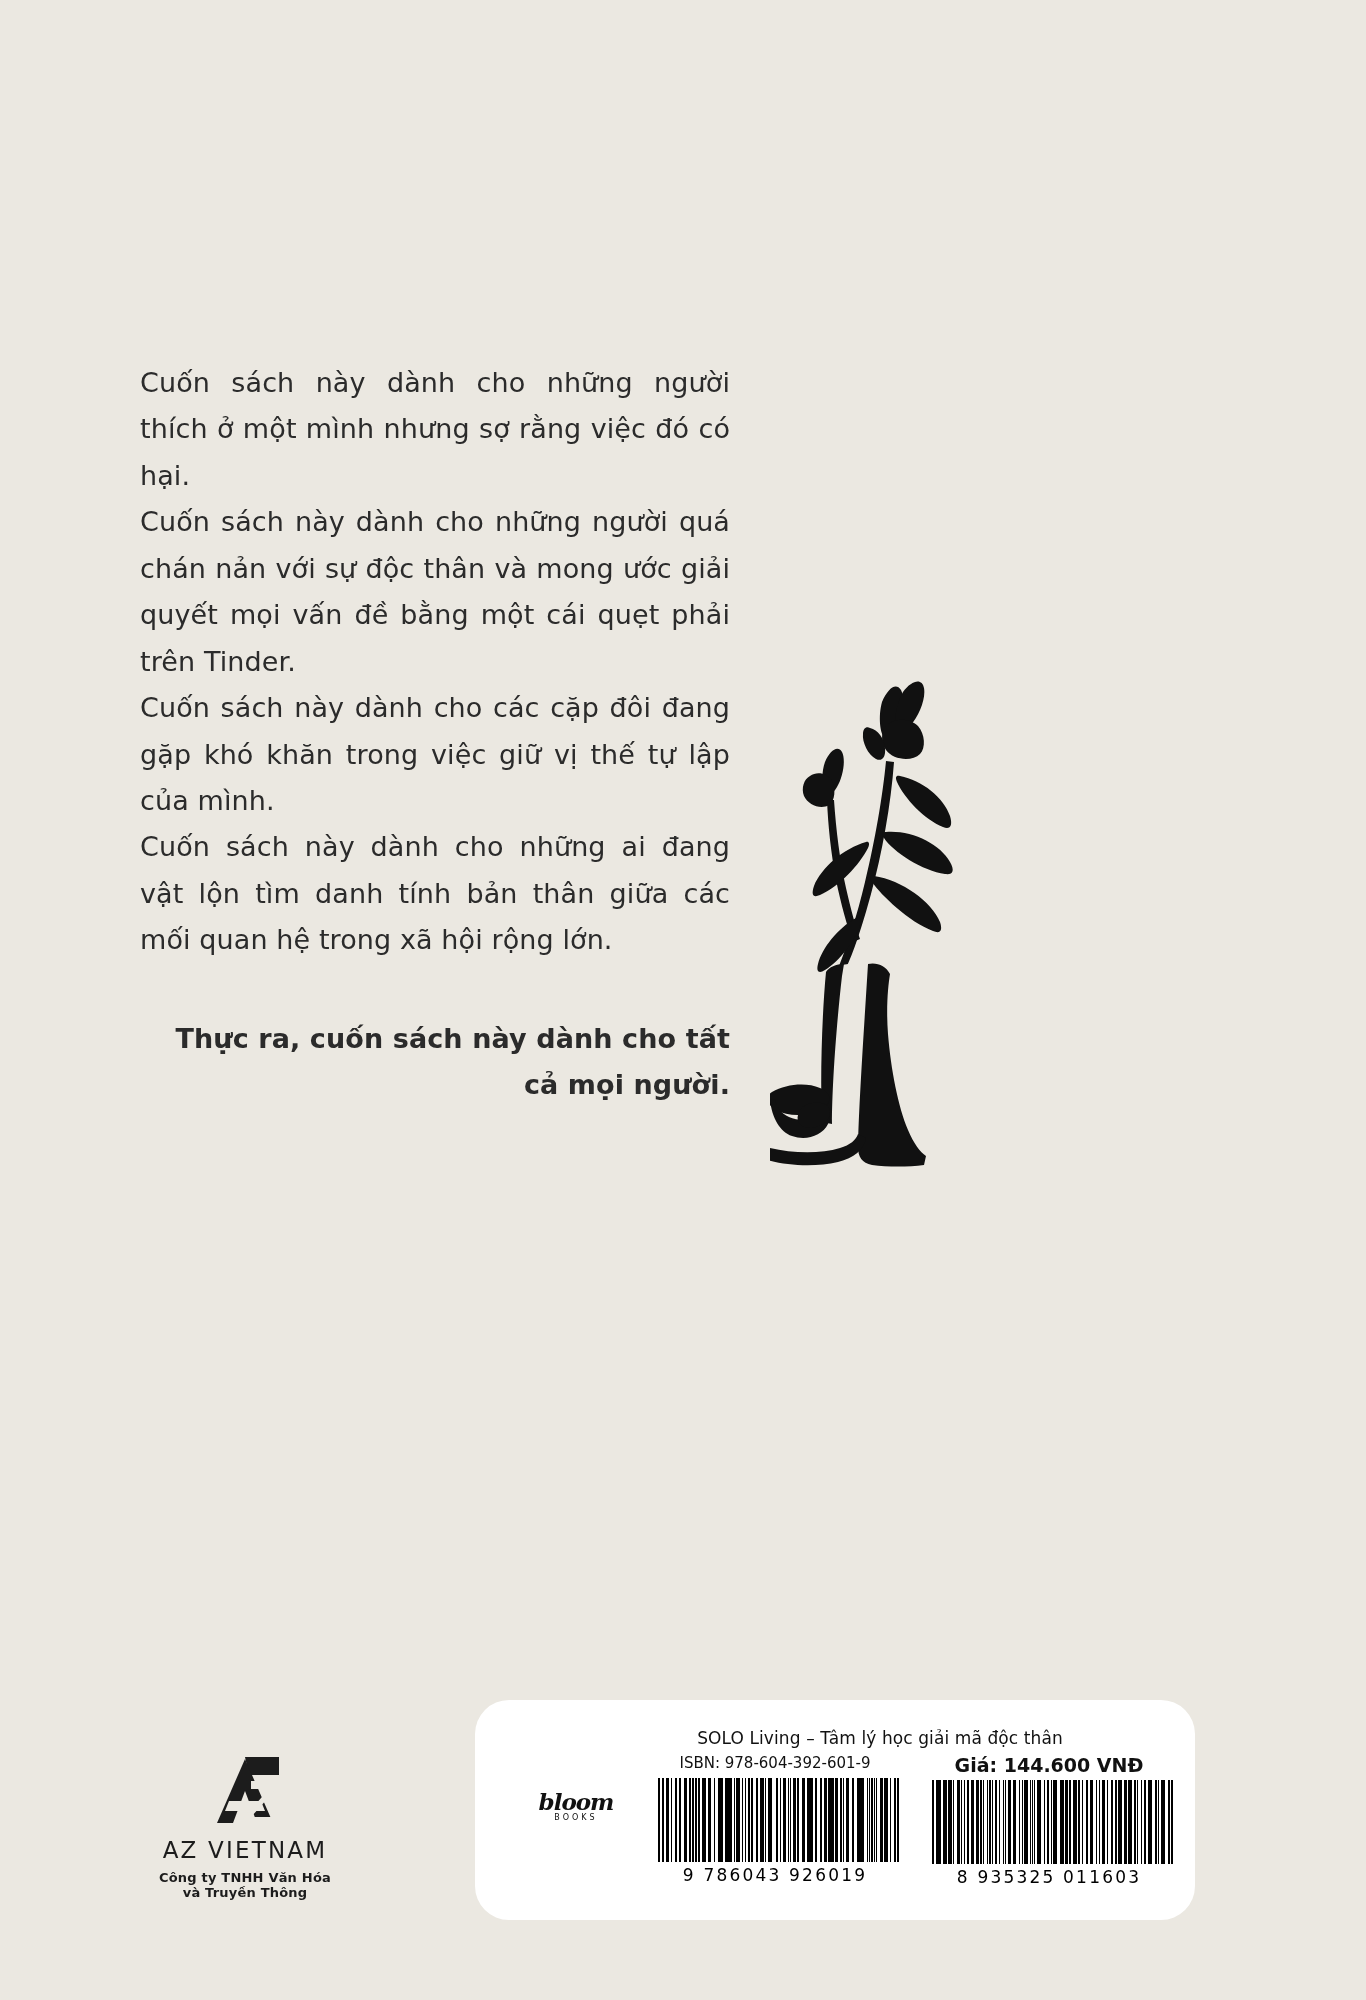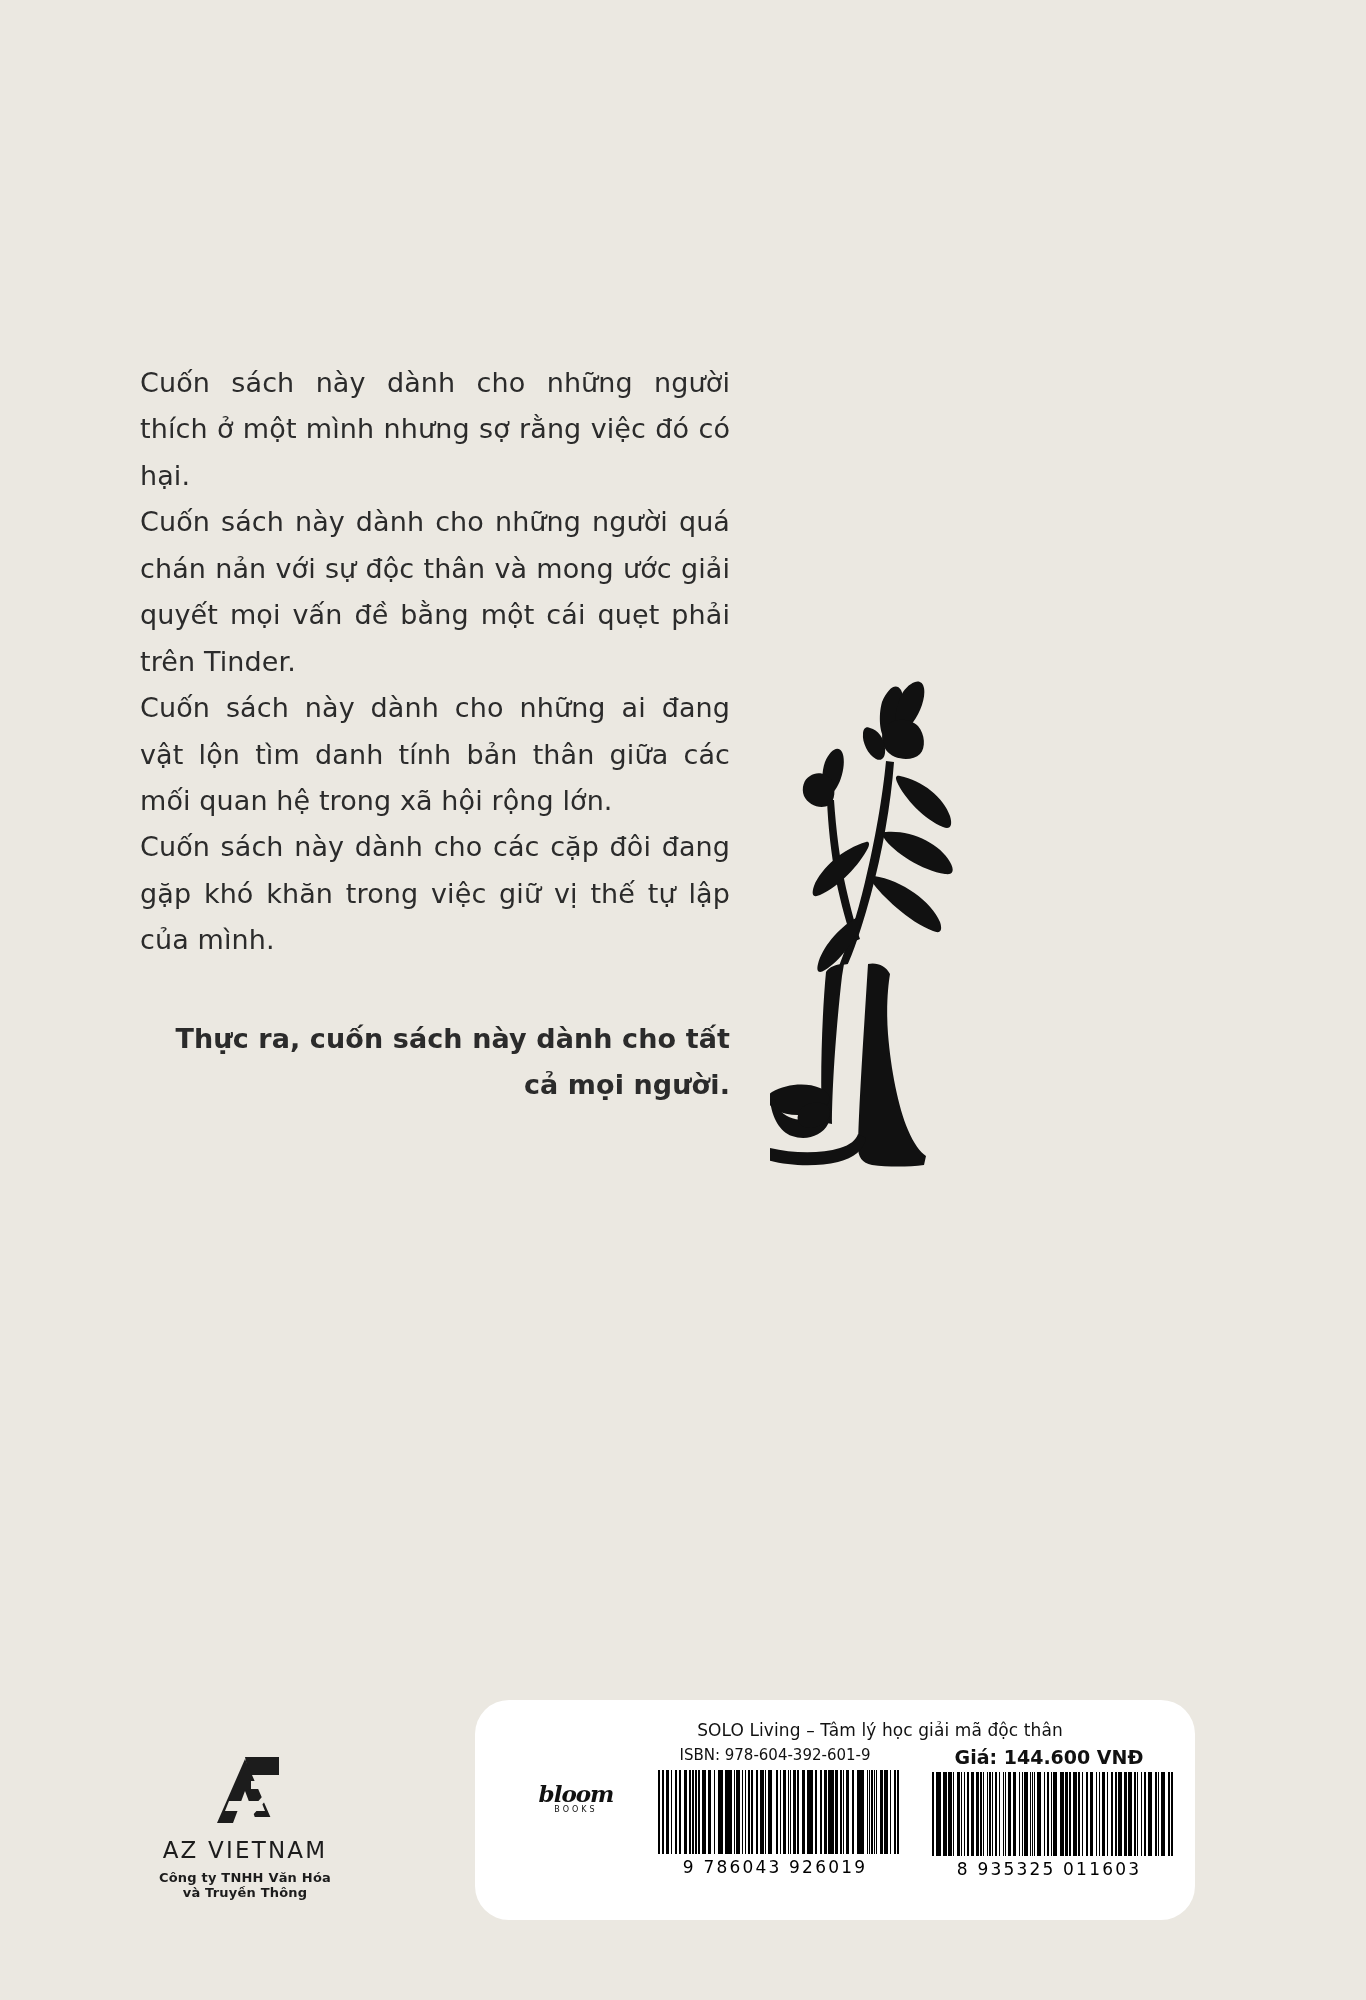--- a/index.html
+++ b/index.html
@@ -89,21 +89,21 @@
     height: 220px;
     background: #ffffff;
     border-radius: 34px;
     box-sizing: border-box;
     padding: 16px 26px 14px 26px;
   }
   .bp-title {
     text-align: center;
     font-size: 17px;
     color: #111;
-    margin-top: 4px;
+    margin-top: 12px;
     margin-left: 90px;
     letter-spacing: 0.1px;
   }
   .bp-row {
     display: flex;
     align-items: flex-start;
     margin-top: 6px;
   }
   .bp-logo {
     width: 150px;
@@ -166,22 +166,22 @@
     margin-top: 3px;
     color: #000;
   }
 </style>
 </head>
 <body>
 
 <div class="blurb">
   <p>Cuốn sách này dành cho những người thích ở một mình nhưng sợ rằng việc đó có hại.</p>
   <p>Cuốn sách này dành cho những người quá chán nản với sự độc thân và mong ước giải quyết mọi vấn đề bằng một cái quẹt phải trên Tinder.</p>
+  <p>Cuốn sách này dành cho các cặp đôi đang gặp khó khăn trong việc giữ vị thế tự lập của mình.</p>
   <p>Cuốn sách này dành cho những ai đang vật lộn tìm danh tính bản thân giữa các mối quan hệ trong xã hội rộng lớn.</p>
-  <p>Cuốn sách này dành cho các cặp đôi đang gặp khó khăn trong việc giữ vị thế tự lập của mình.</p>
   <p class="final">Thực ra, cuốn sách này dành cho tất cả mọi người.</p>
 </div>
 
 <div class="illustration">
   <svg viewBox="0 0 400 520" xmlns="http://www.w3.org/2000/svg" aria-hidden="true">
     <g fill="#111111">
 
       <path d="M112 22 c6 -14 14 -20 19 -12 c4 7 2 22 -3 34 c-4 10 -9 16 -13 14 c-5 -3 -7 -22 -3 -36 z"></path>
       <path d="M133 12 c9 -12 19 -14 21 -4 c2 11 -5 28 -14 38 c-6 7 -12 9 -14 4 c-3 -8 1 -28 7 -38 z"></path>
       <path d="M118 44 c8 -6 22 -6 30 2 c7 8 8 22 2 28 c-8 8 -27 6 -34 -4 c-6 -8 -5 -21 2 -26 z"></path>

